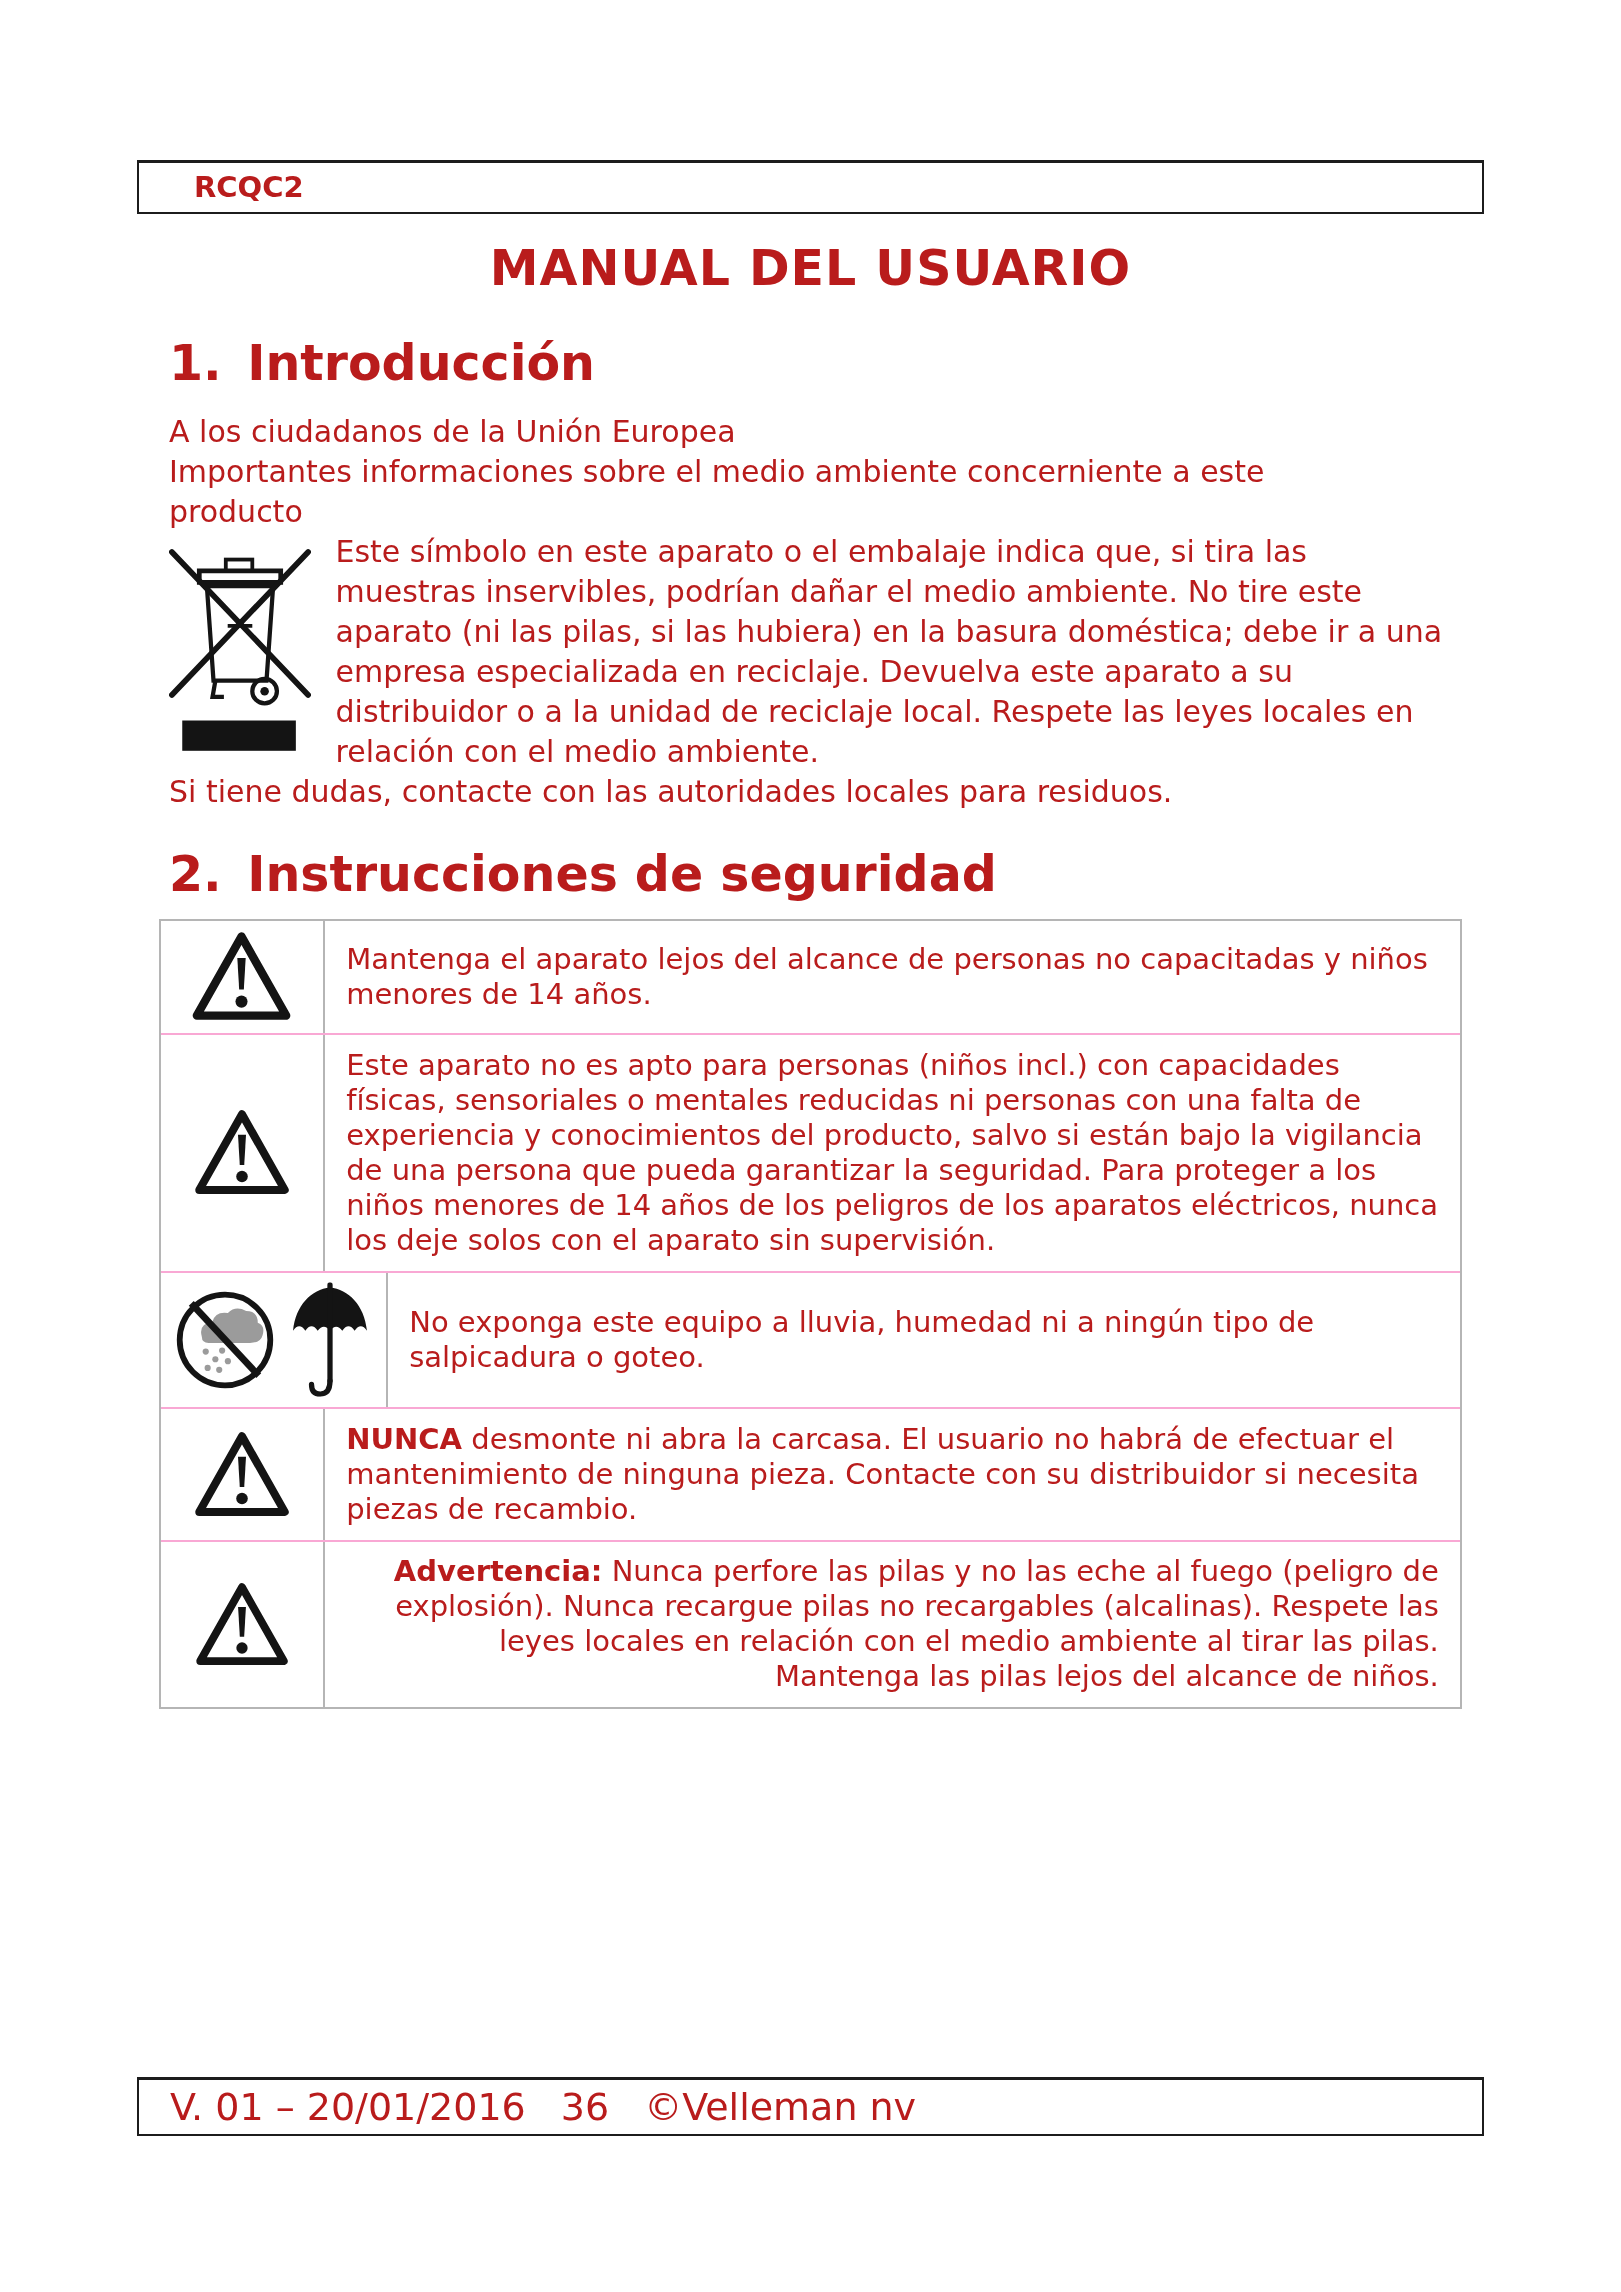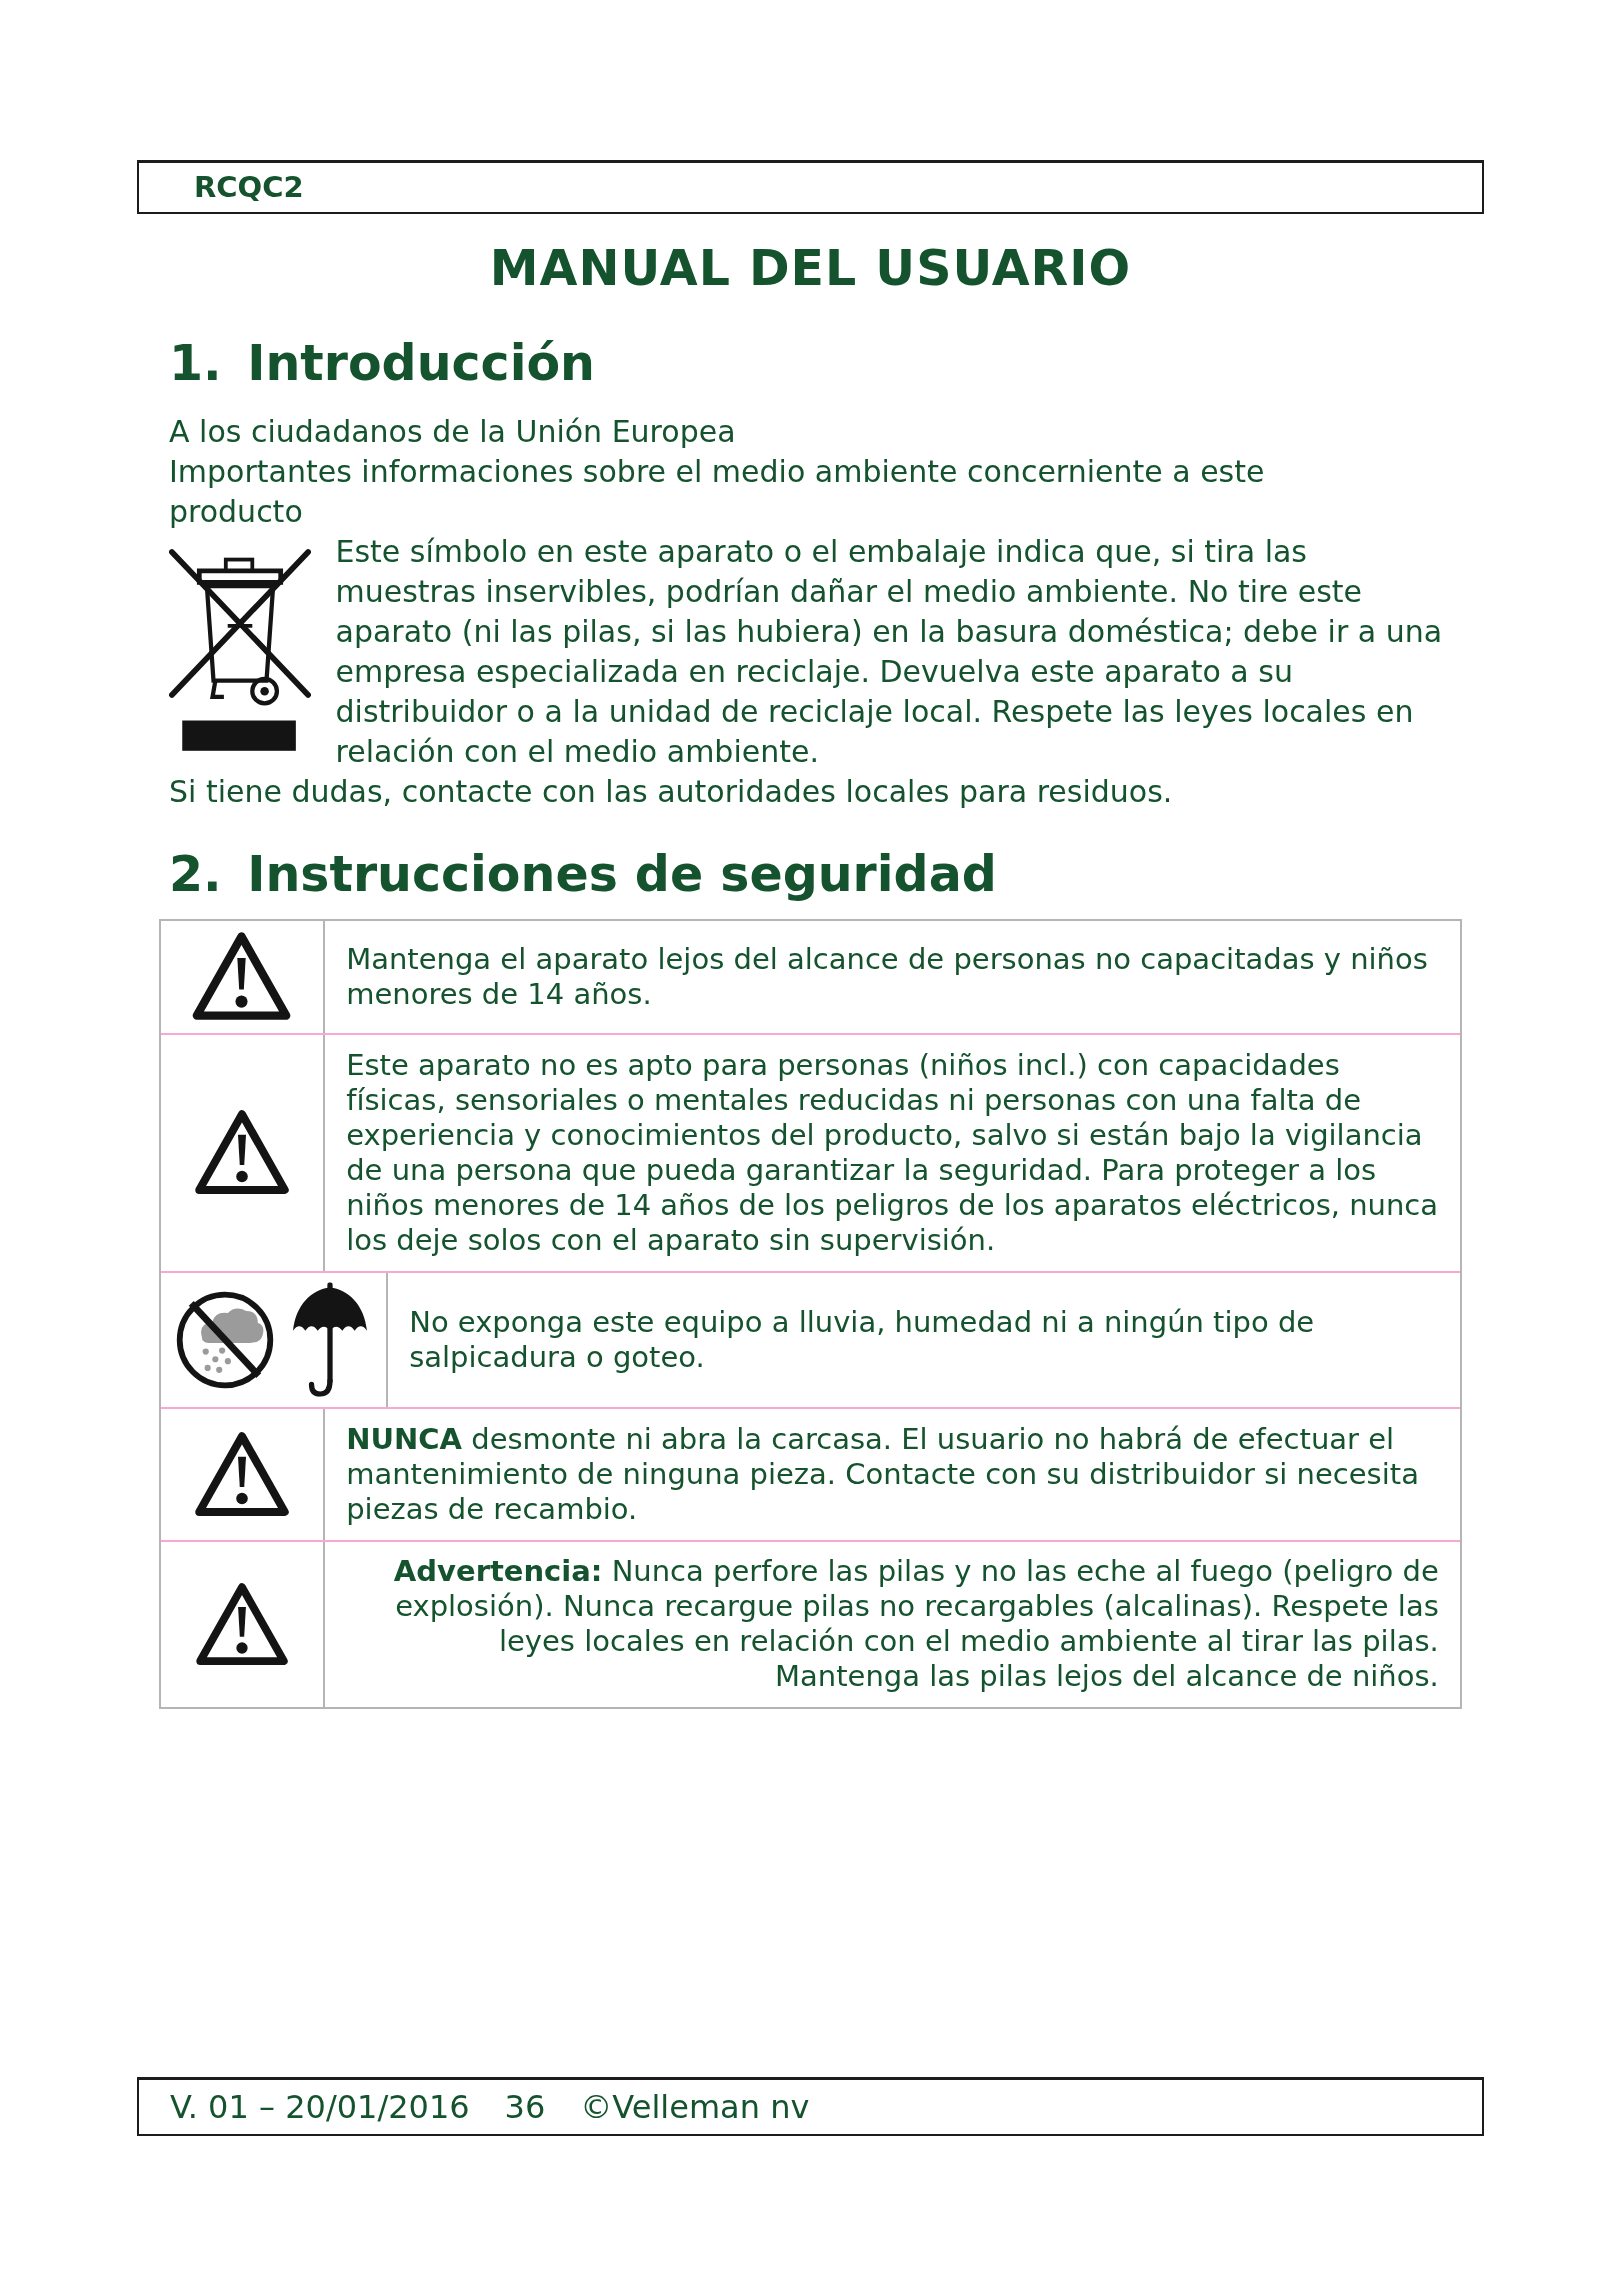--- a/index.html
+++ b/index.html
@@ -1,21 +1,21 @@
 <!DOCTYPE html>
 <html><head>
 <meta charset="utf-8">
 <style>
   * { margin:0; padding:0; box-sizing:border-box; }
   html,body { background:#ffffff; }
   .page {
     position:relative;
     width:1621px; height:2293px;
     background:#ffffff;
-    color:#14532d;
+    color:#b91c1c;
     font-family:"DejaVu Sans","Liberation Sans",sans-serif;
     padding:160px 137px 0 137px;
     overflow:hidden;
   }
   .code-box {
     border:2.9px solid #1c1c1c;
     border-top-width:3.9px;
     padding:6.9px 0 6.9px 55px;
     font-size:29px; font-weight:bold; line-height:35px;
   }
@@ -60,21 +60,21 @@
     display:flex; align-items:center;
     padding:12.7px 21.6px;
     font-size:29px; line-height:35px;
   }
   .footer-box {
     position:absolute;
     left:137px; right:137px; bottom:157px;
     border:2.9px solid #1c1c1c;
     border-top-width:3.9px;
     padding:8.8px 0 8.8px 31px;
-    font-size:32px; line-height:36px;
+    font-size:38px; line-height:36px;
   }
   .footer-box .sep { display:inline-block; width:35px; }
   .icon-svg { display:block; }
   svg .stroked { fill:none; stroke:#141414; }
 </style>
 </head>
 <body>
 
 <svg width="0" height="0" style="position:absolute" aria-hidden="true">
   <defs>

